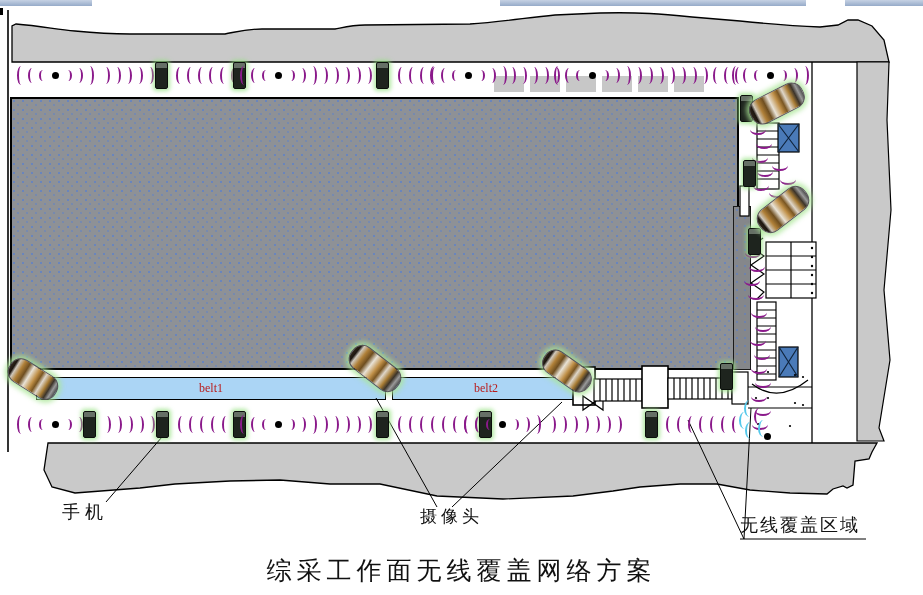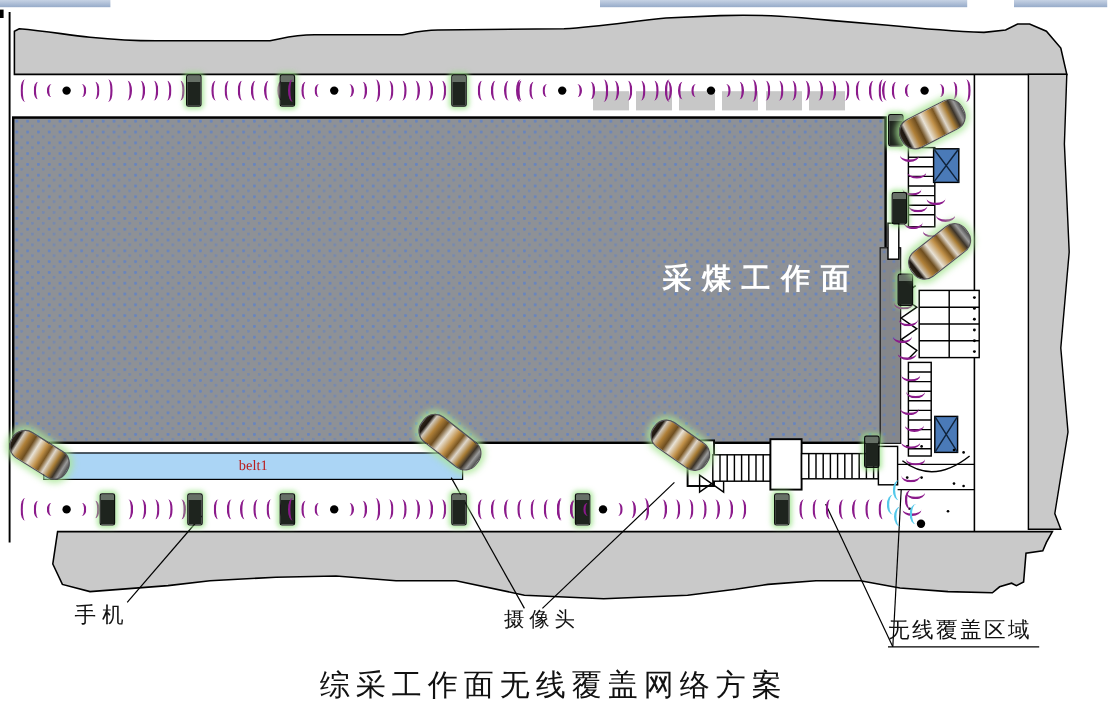--- a/index.html
+++ b/index.html
@@ -64,24 +64,26 @@
          L 335,29 C 345,27 352,25 365,25 L 470,24 C 500,22 525,18 555,15 L 600,13 C 640,12 662,14 692,17
          L 740,21 C 770,24 795,26 820,27 L 838,25 L 848,20 L 858,20 L 872,26 L 884,40 L 889,62 Z" fill="#c9c9c9" stroke="#000" stroke-width="1.3"></path>
     <path d="M 857,62 L 889,62 L 887,120 L 891,210 L 884,290 L 890,360 L 879,428 L 884,441 L 857,441 Z" fill="#c9c9c9" stroke="#000" stroke-width="1.2"></path>
     <path d="M 48,443 L 877,443 L 872,452 L 869,459 L 855,461 L 853,485 L 847,488 L 843,486 L 833,489 L 827,494
          L 790,493 L 750,490 L 717,484 L 680,484 L 640,487 L 613,491 L 573,496 L 503,499 L 437,496 L 380,484
          L 330,484 L 280,480 L 230,481 L 175,484 L 140,488 L 75,493 L 52,487 L 44,470 Z" fill="#c9c9c9" stroke="#000" stroke-width="1.3"></path>
   </svg>
 
   <div id="face"></div>
   <div id="face-strip"></div>
-  <div id="face-label" class="ann">采煤工作面</div>
 
   <div id="belt1" class="belt">
     <span class="belt-label">belt1</span>
+  </div>
+  <div id="belt2" class="belt">
+    <span class="belt-label">belt2</span>
   </div>
 
   <div id="blocks"></div>
 
   <svg id="line-svg" width="923" height="595">
     <g stroke="#000" stroke-width="1.3" fill="none">
       <line x1="8" y1="10" x2="8" y2="452" stroke-width="1.6"></line>
       <line x1="812" y1="62" x2="812" y2="443"></line>
     </g>
     <g stroke="#000" stroke-width="1.2" fill="#fff">

